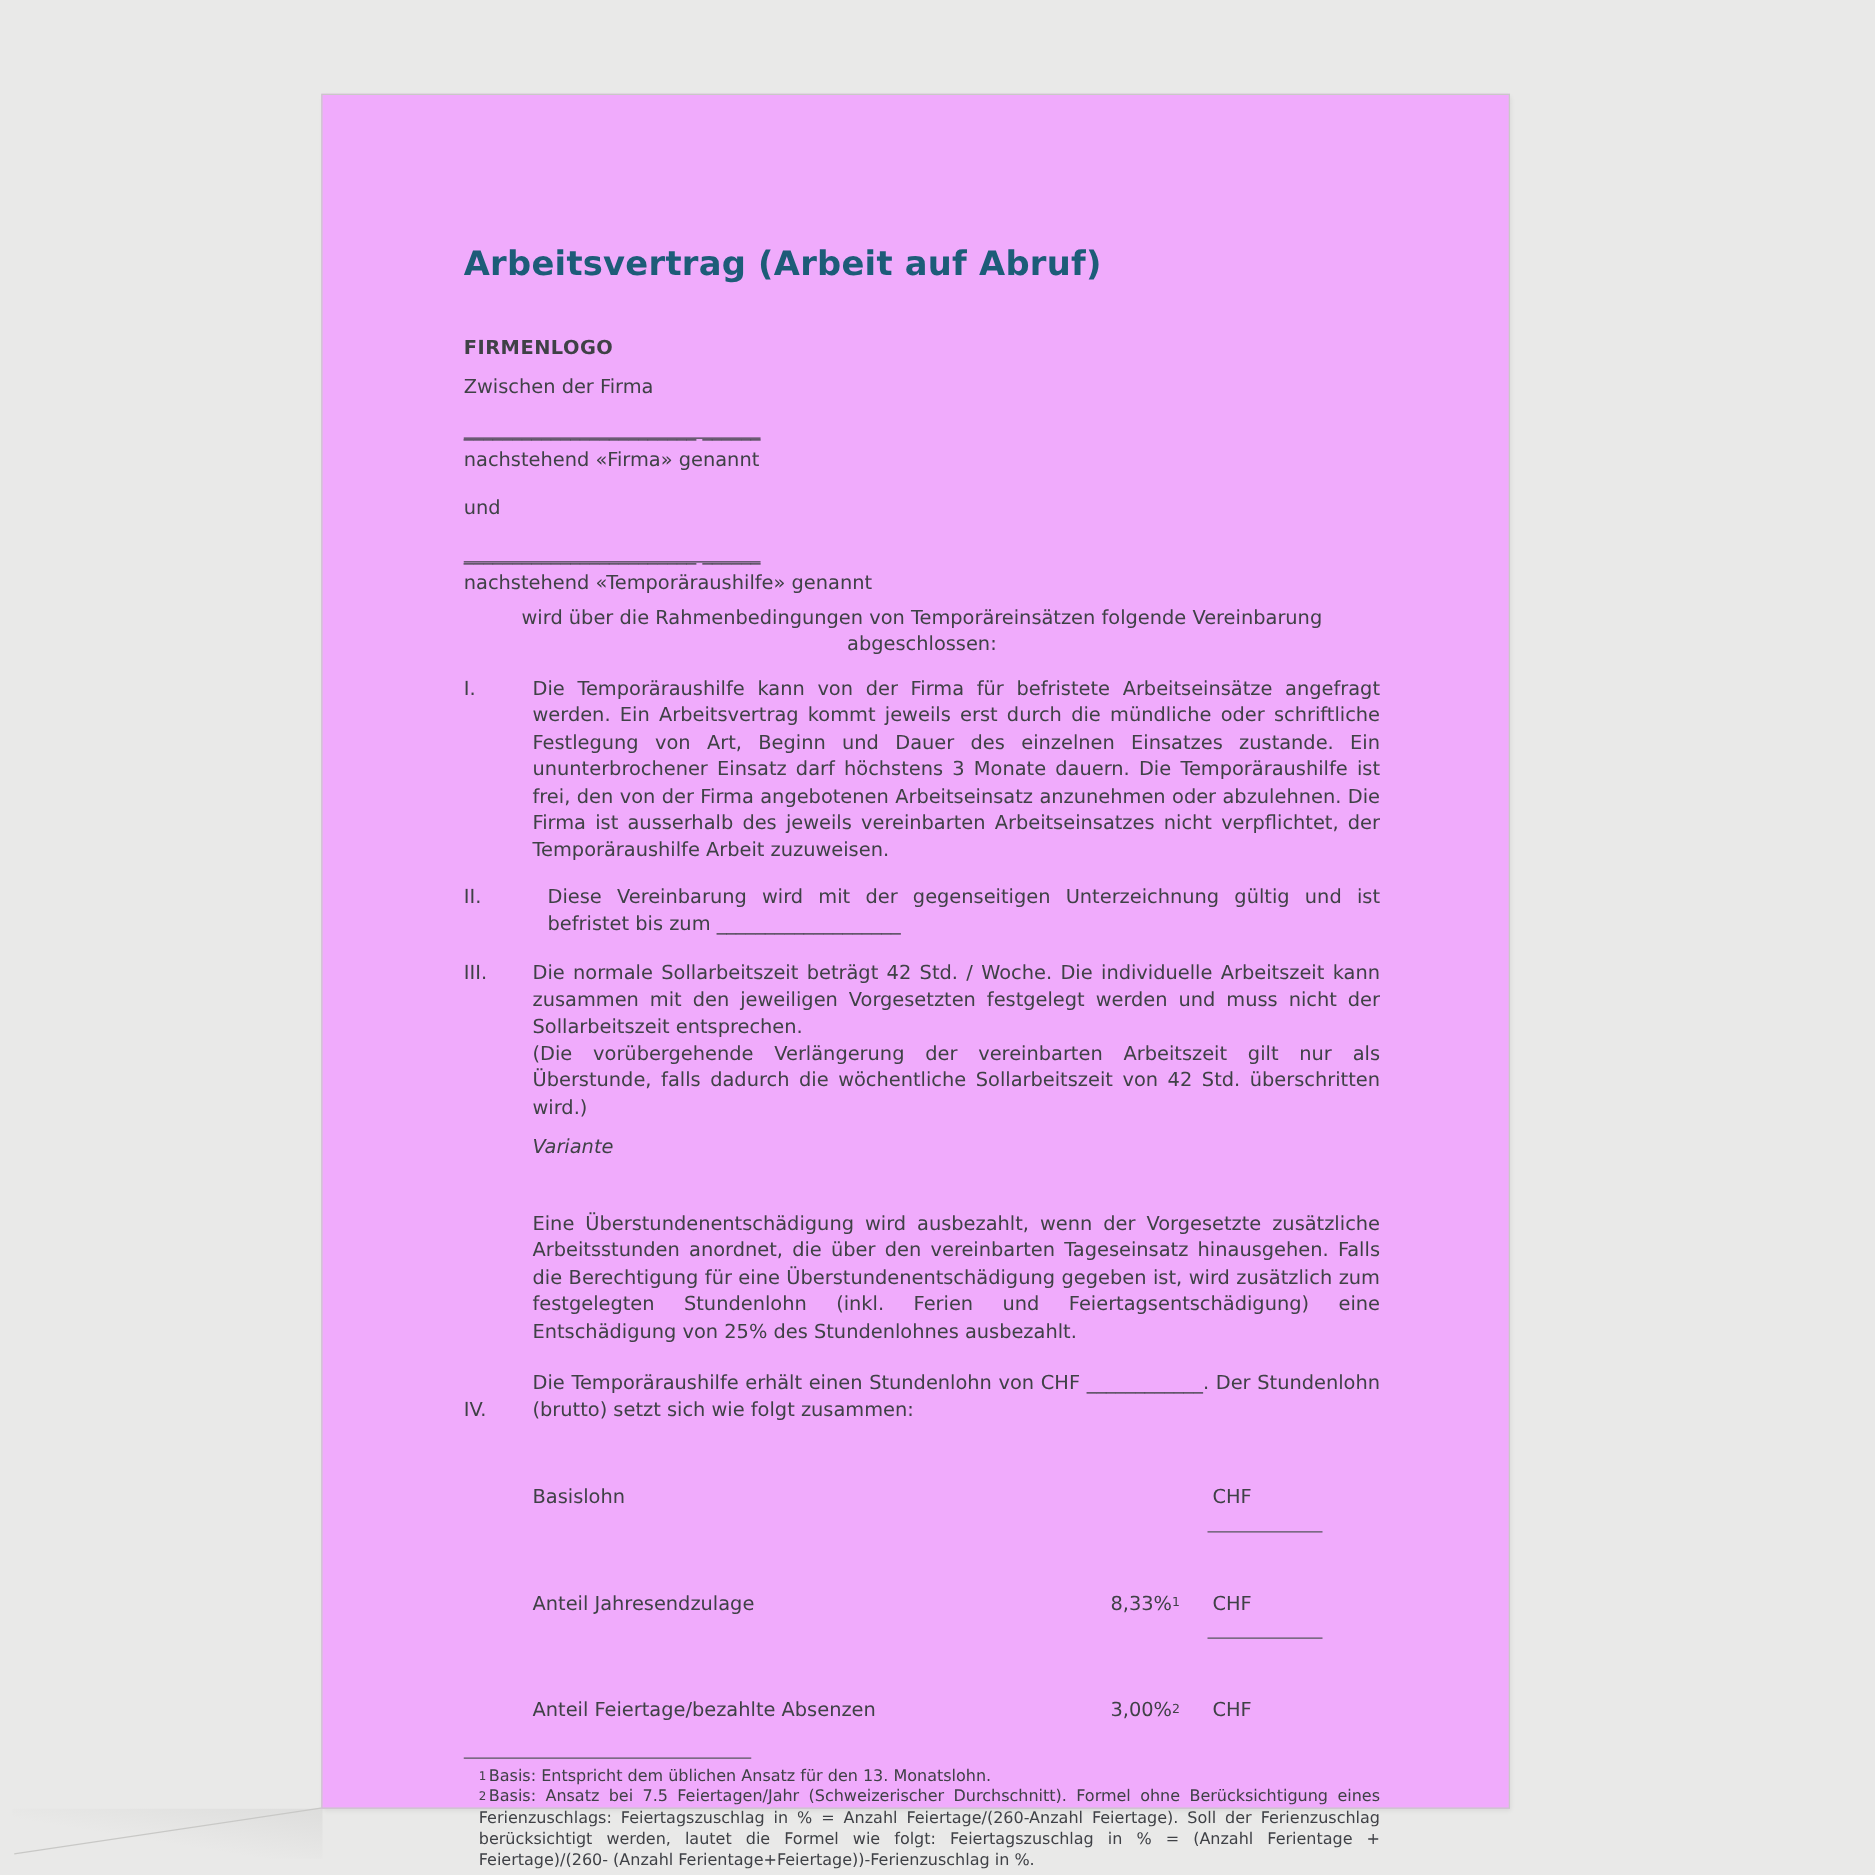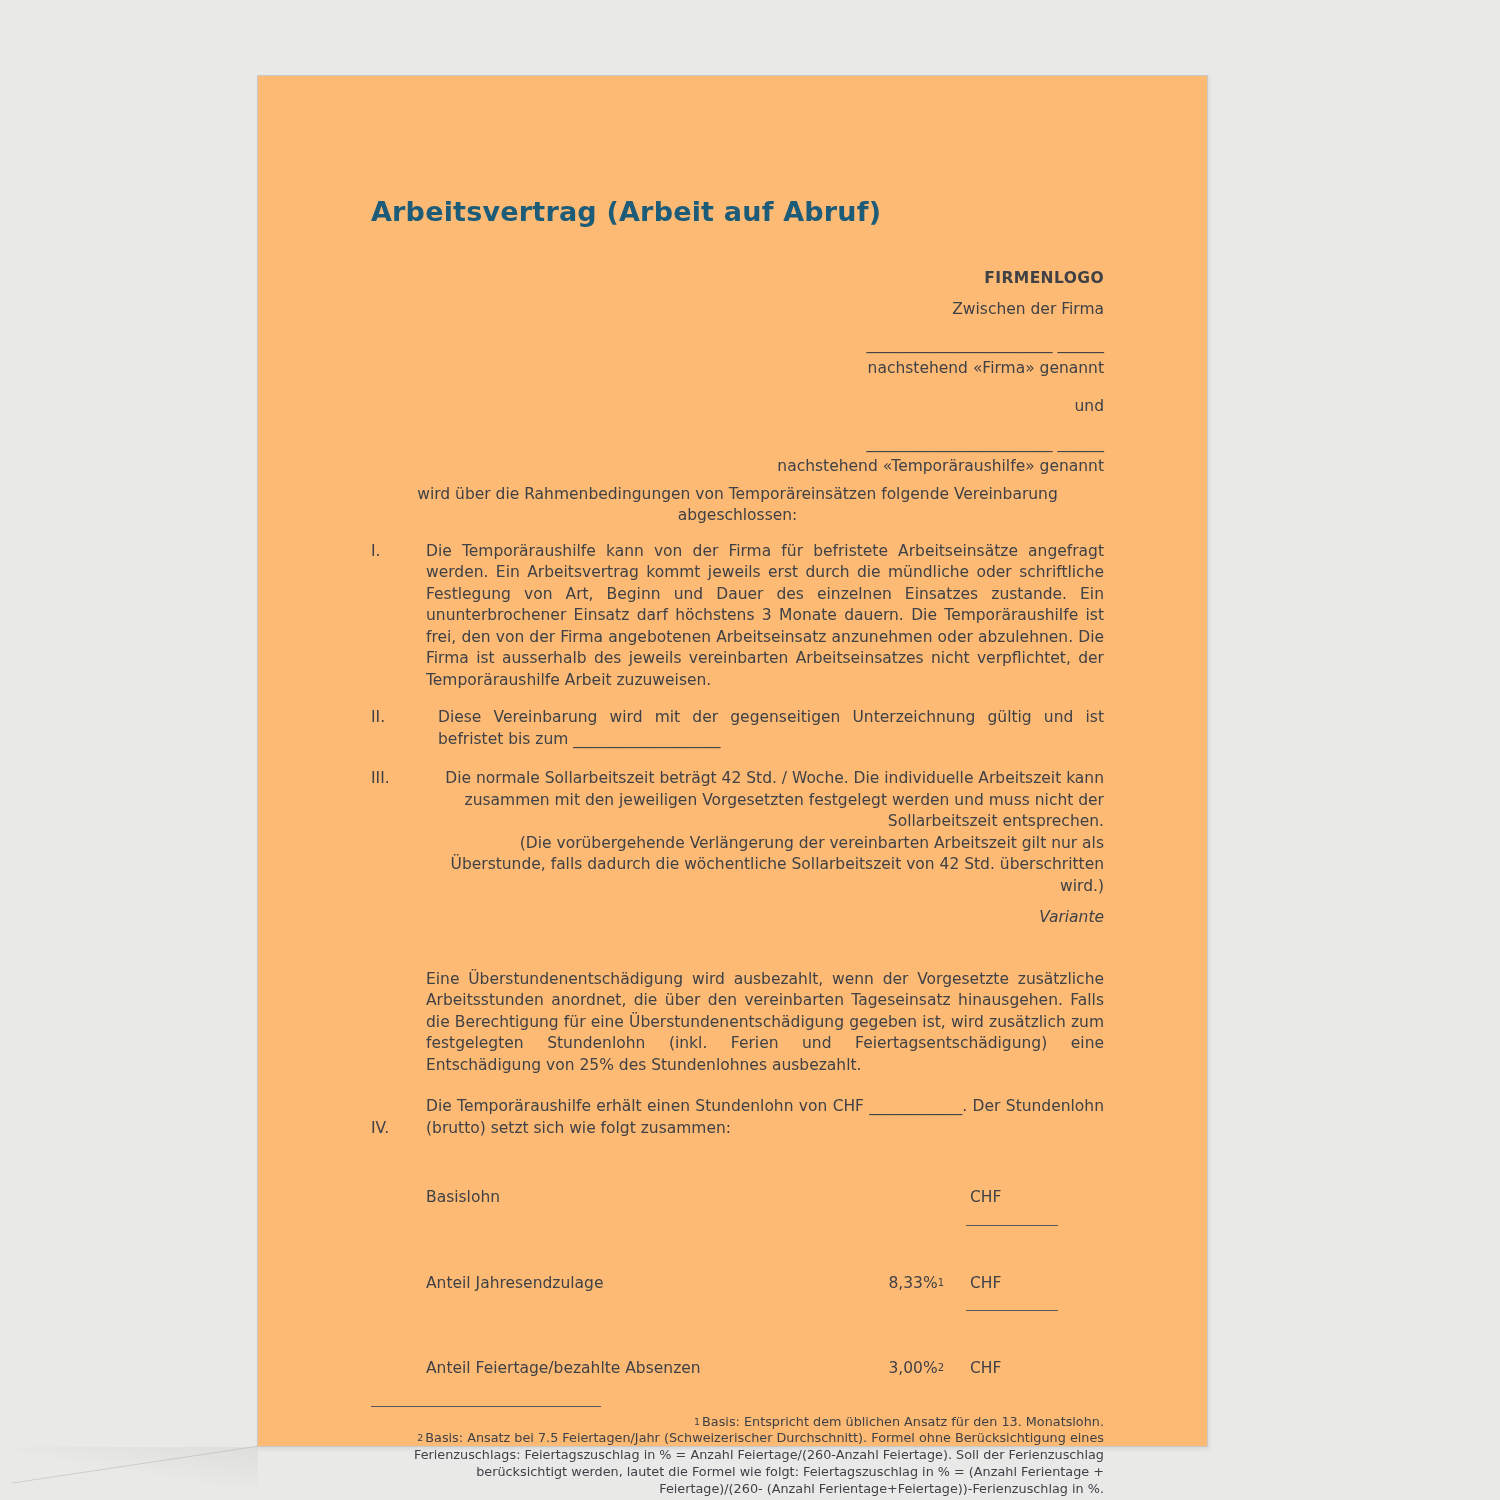--- a/index.html
+++ b/index.html
@@ -12,21 +12,21 @@
     overflow: hidden;
   }
   .stage { position: relative; width: 1500px; height: 1500px; }
 
   .page {
     position: absolute;
     left: 257px;
     top: 75px;
     width: 951px;
     height: 1372px;
-    background: #fdba74;
+    background: #f0abfc;
     border: 1px solid #c9c9c7;
     box-sizing: border-box;
     box-shadow: 1px 2px 4px rgba(0,0,0,0.08);
     padding: 120px 103px 0 113px;
     color: #3f4146;
     font-size: 15.5px;
     line-height: 21.5px;
   }
 
   .curl-line {
@@ -50,26 +50,26 @@
 
   h1.doc-title {
     margin: 0 0 40px 0;
     font-size: 27px;
     line-height: 32px;
     font-weight: bold;
     color: #1d5c78;
     letter-spacing: 0.2px;
   }
 
-  p { margin: 0; text-align: right; }
+  p { margin: 0; }
 
   .intro p { margin-bottom: 0; }
   .firmenlogo { font-weight: bold; letter-spacing: 0.4px; margin-bottom: 9px !important; }
   .zwischen { margin-bottom: 14px !important; }
-  .blank-line { margin-bottom: 2px !important; white-space: nowrap; }
+  .blank-line { margin-bottom: 2px !important; white-space: nowrap; text-decoration: underline; }
   .nach-firma { margin-bottom: 17px !important; }
   .und { margin-bottom: 15px !important; }
   .nach-temp { margin-bottom: 6px !important; }
   .praeambel { margin-bottom: 14px !important; text-align: center; }
 
   .clause {
     display: flex;
     align-items: flex-start;
   }
   .clause .num {

